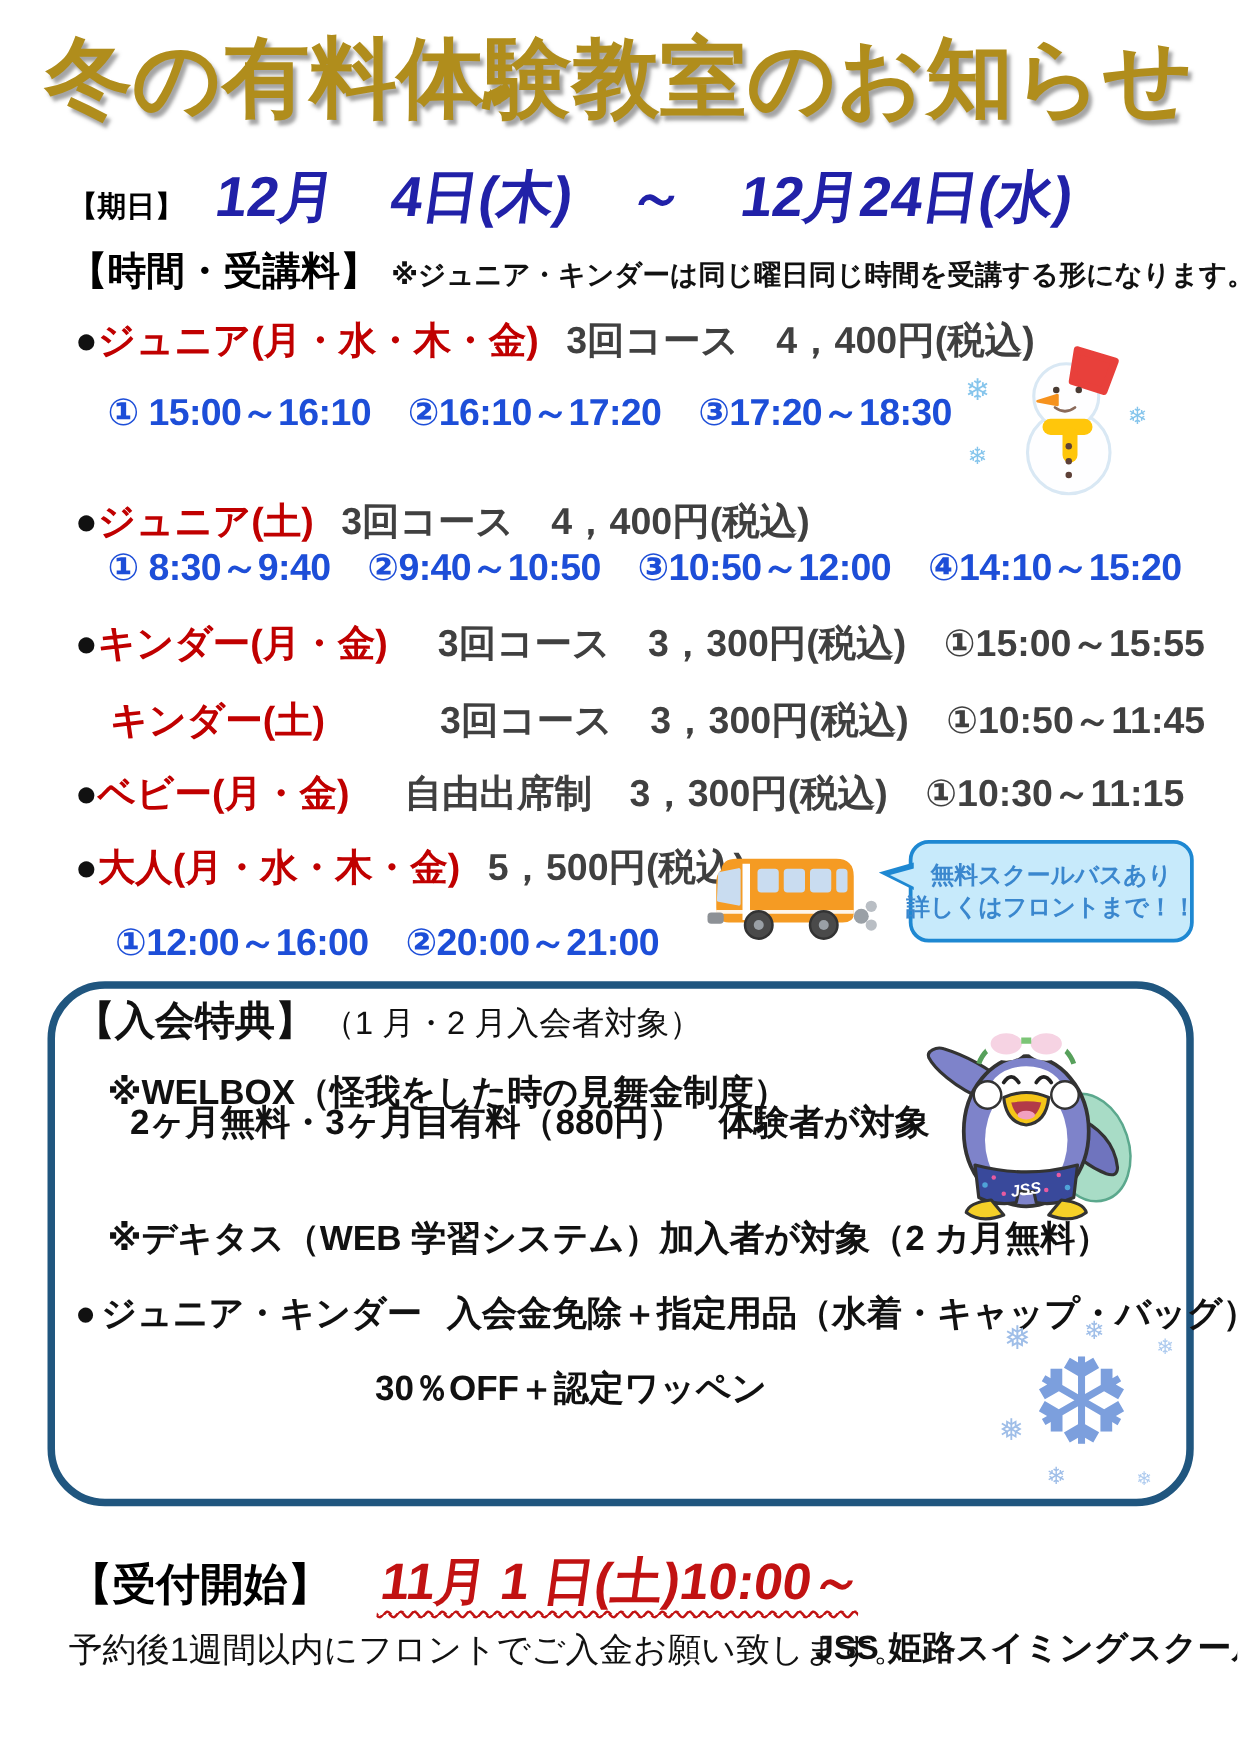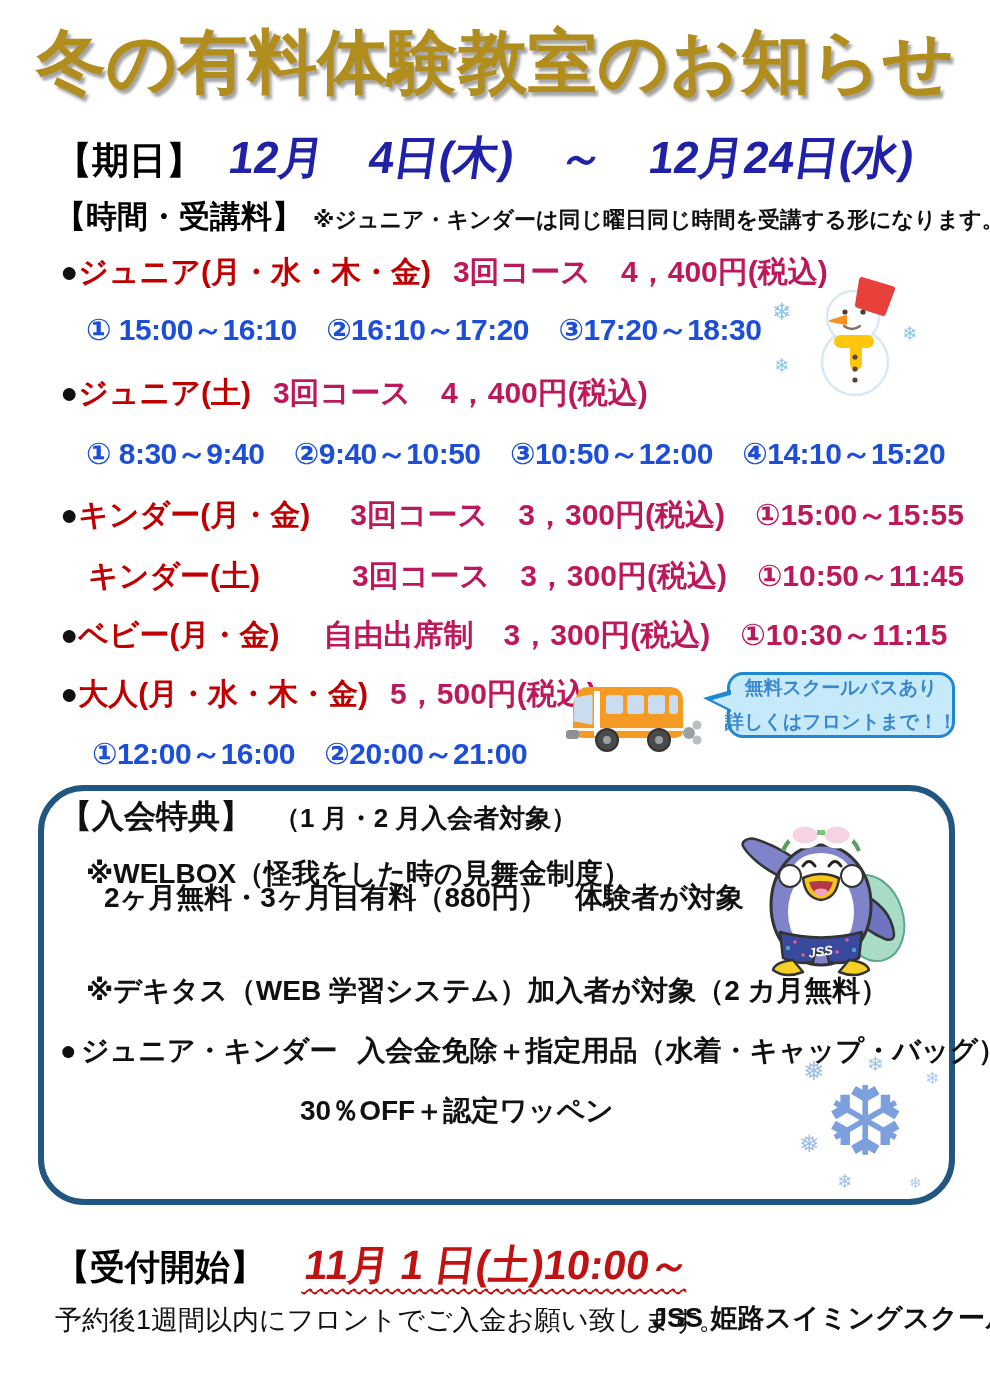--- a/index.html
+++ b/index.html
@@ -5,51 +5,51 @@
   html,body{margin:0;padding:0;background:#fff;}
   .page{position:relative;width:990px;height:1400px;background:#fff;overflow:hidden;
         font-family:"Liberation Sans","DejaVu Sans",sans-serif;color:#111;}
   .abs{position:absolute;white-space:nowrap;}
 
   .title{left:0;top:16px;width:100%;text-align:center;font-size:70px;font-weight:bold;
          color:#B08D1C;text-shadow:3px 4px 3px rgba(90,90,90,.55);letter-spacing:0px;}
 
   .blabel{font-weight:bold;color:#000;}
   .date-row{left:55px;top:128px;}
-  .date-row .blabel{font-size:37px;margin-top:43px;}
+  .date-row .blabel{font-size:23px;margin-top:43px;}
   .date-val{display:inline-block;font-size:45px;font-weight:bold;color:#2121A8;
             margin-left:26px;transform:skewX(-8deg);}
 
   .timefee{left:55px;top:196px;}
   .timefee .blabel{font-size:31px;}
   .tf-note{font-size:22px;font-weight:bold;margin-left:10px;}
 
   .course{font-size:30px;font-weight:bold;}
   .cname{color:#C00000;}
-  .cdetail{margin-left:22px;color:#be185d;}
+  .cdetail{margin-left:22px;color:#404040;}
   .times{font-size:30px;font-weight:600;letter-spacing:-0.5px;color:#1d4ed8;}
 
   .box{left:38px;top:785px;width:917px;height:420px;box-sizing:border-box;
        border:6px solid #20567F;border-radius:46px;background:#fff;}
   .bhdr-label{font-size:32px;font-weight:bold;}
-  .bhdr-sub{font-size:26px;font-weight:bold;margin-left:22px;}
+  .bhdr-sub{font-size:26px;font-weight:normal;margin-left:6px;}
   .benefit{font-size:28px;font-weight:bold;}
   .bname{margin-left:4px;}
   .btext{margin-left:40px;}
 
   .reception{left:55px;top:1238px;}
   .reception .blabel{font-size:35px;}
   .reception-val{display:inline-block;font-size:41px;font-weight:bold;color:#C11212;margin-left:40px;
                  transform:skewX(-8deg);text-decoration:underline wavy #C11212 2px;text-underline-offset:9px;}
 
   .footer-note{left:55px;top:1302px;font-size:27px;font-weight:500;}
   .footer-school{left:652px;top:1300px;font-size:27px;font-weight:bold;}
 
-  .bubble{left:727px;top:672px;width:228px;height:66px;background:#C7EAFB;border:3px solid #1E88D2;
-          border-radius:16px;display:flex;flex-direction:column;justify-content:space-between;
+  .bubble{left:727px;top:672px;width:228px;height:82px;background:#C7EAFB;border:3px solid #1E88D2;
+          border-radius:16px;display:flex;flex-direction:column;justify-content:center;
           align-items:center;box-sizing:border-box;}
   .bubble p{margin:0;font-size:19px;font-weight:600;color:#3A87CE;}
   .bubble::before{content:"";position:absolute;left:-27px;top:15px;width:0;height:0;border-style:solid;
           border-width:8px 28px 14px 0;border-color:transparent #1E88D2 transparent transparent;}
   .bubble::after{content:"";position:absolute;left:-18px;top:19px;width:0;height:0;border-style:solid;
           border-width:6px 22px 11px 0;border-color:transparent #C7EAFB transparent transparent;}
 
   .snowman{left:772px;top:272px;width:160px;height:125px;}
   .busbox{left:563px;top:676px;width:142px;height:82px;}
   .penguin{left:733px;top:810px;width:182px;height:170px;}
@@ -70,21 +70,21 @@
 
   <div class="abs timefee">
     <span class="blabel">【時間・受講料】</span><span class="tf-note">※ジュニア・キンダーは同じ曜日同じ時間を受講する形になります。</span>
   </div>
 
   <div class="abs course" style="left:60px;top:252px;">
     <span>●</span><span class="cname">ジュニア(月・水・木・金)</span><span class="cdetail">3回コース　4，400円(税込)</span>
   </div>
   <div class="abs times" style="left:86px;top:310px;">① 15:00～16:10　②16:10～17:20　③17:20～18:30</div>
 
-  <div class="abs course" style="left:60px;top:373px;">
+  <div class="abs course" style="left:60px;top:397px;">
     <span>●</span><span class="cname">ジュニア(土)</span><span class="cdetail">3回コース　4，400円(税込)</span>
   </div>
   <div class="abs times" style="left:86px;top:434px;">① 8:30～9:40　②9:40～10:50　③10:50～12:00　④14:10～15:20</div>
 
   <div class="abs course" style="left:60px;top:495px;">
     <span>●</span><span class="cname">キンダー(月・金)</span><span class="cdetail" style="margin-left:40px;">3回コース　3，300円(税込)　①15:00～15:55</span>
   </div>
 
   <div class="abs course" style="left:88px;top:556px;">
     <span class="cname">キンダー(土)</span><span class="cdetail" style="margin-left:92px;">3回コース　3，300円(税込)　①10:50～11:45</span>

